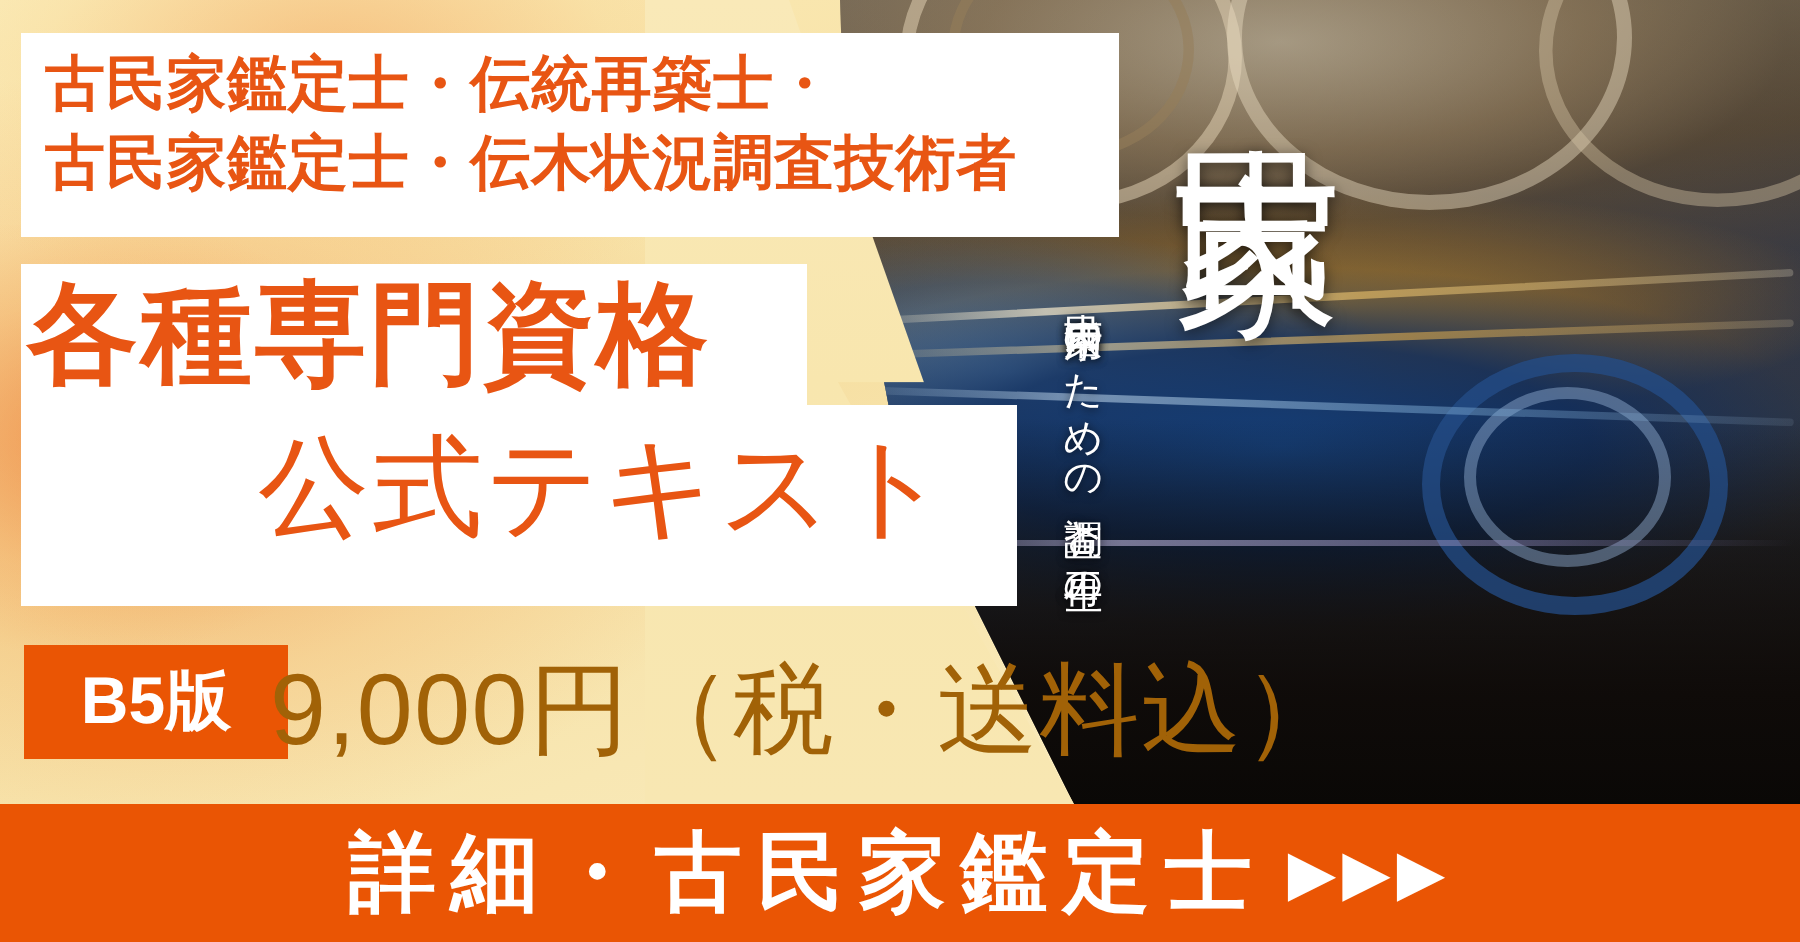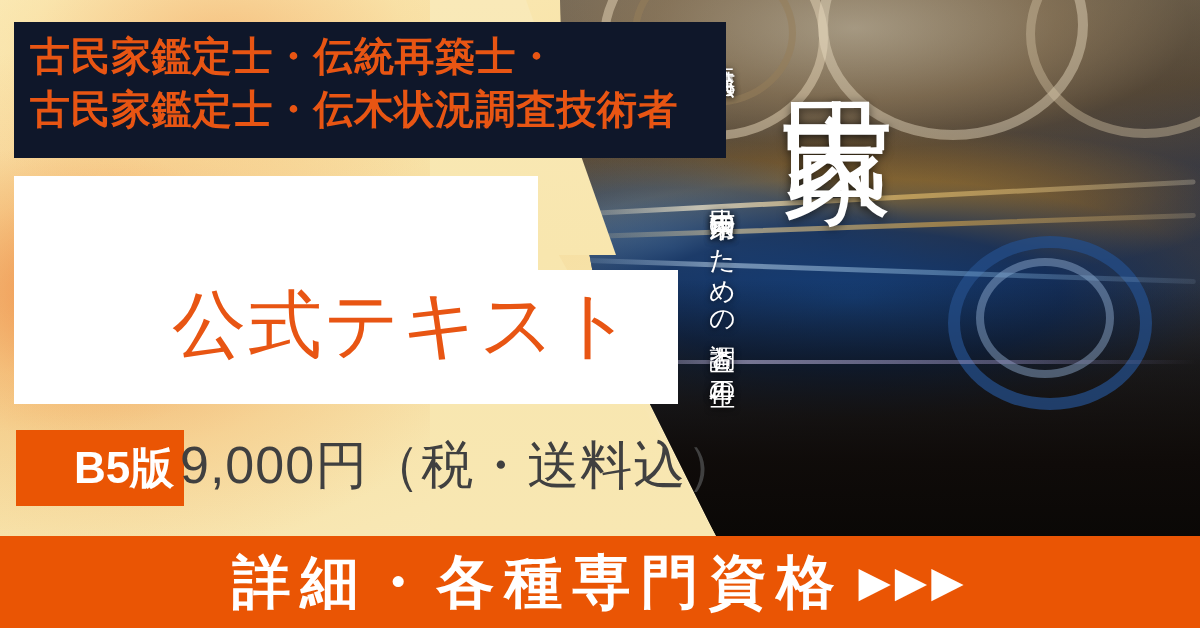--- a/index.html
+++ b/index.html
@@ -154,21 +154,22 @@
     clip-path: polygon(0px 0px, 96px 0px, 186px 255px, 0px 255px);
   }
 
   
   .panel-top {
     position: absolute;
     left: 14px;
     top: 22px;
     width: 712px;
     height: 136px;
-    background: #0f172a;
+    background: #ffffff;
+    padding-left: 20px;
   }
   .panel-top .lines {
     position: absolute;
     left: 16px;
     top: 8px;
     color: #e85513;
     font-size: 40px;
     line-height: 1.32;
     font-weight: 700;
     letter-spacing: 0.5px;
@@ -206,42 +207,41 @@
     color: #e85513;
     letter-spacing: 2px;
     white-space: nowrap;
   }
 
   
   .badge {
     position: absolute;
     left: 16px;
     top: 430px;
-    width: 120px;
+    width: 176px;
     height: 76px;
     background: #ea5504;
     display: flex;
     align-items: center;
     justify-content: center;
-    padding-left: 48px;
   }
   .badge span {
     color: #ffffff;
     font-size: 44px;
     font-weight: 700;
     line-height: 1;
     letter-spacing: 0px;
   }
   .price {
     position: absolute;
     left: 180px;
     top: 434px;
-    font-size: 52px;
+    font-size: 67px;
     line-height: 1.2;
-    color: #404040;
+    color: #a16207;
     font-weight: 500;
     letter-spacing: 1px;
     white-space: nowrap;
   }
 
   
   .cta {
     position: absolute;
     left: 0;
     bottom: 0;
@@ -301,25 +301,26 @@
   <div class="wedge"></div>
 
   <div class="panel-top">
     <div class="lines">
       <div>古民家鑑定士・伝統再築士・</div>
       <div>古民家鑑定士・伝木状況調査技術者</div>
     </div>
   </div>
 
   <div class="panel-main"></div>
+  <div class="headline-1">各種専門資格</div>
   <div class="headline-2">公式テキスト</div>
 
   <div class="badge">
     <span>B5版</span>
   </div>
   <div class="price">9,000円（税・送料込）</div>
 
   <div class="cta">
-    <span class="cta-text">詳細・各種専門資格</span>
+    <span class="cta-text">詳細・古民家鑑定士</span>
     <span class="cta-arrows">▶▶▶</span>
   </div>
 
 </div>
 
 </body></html>

